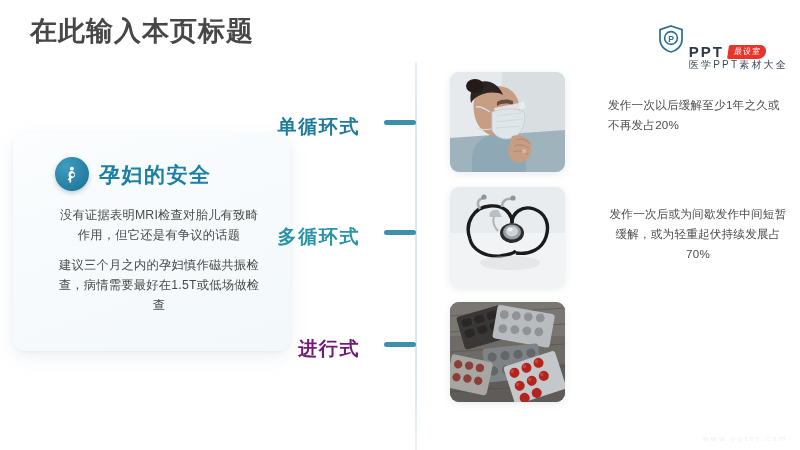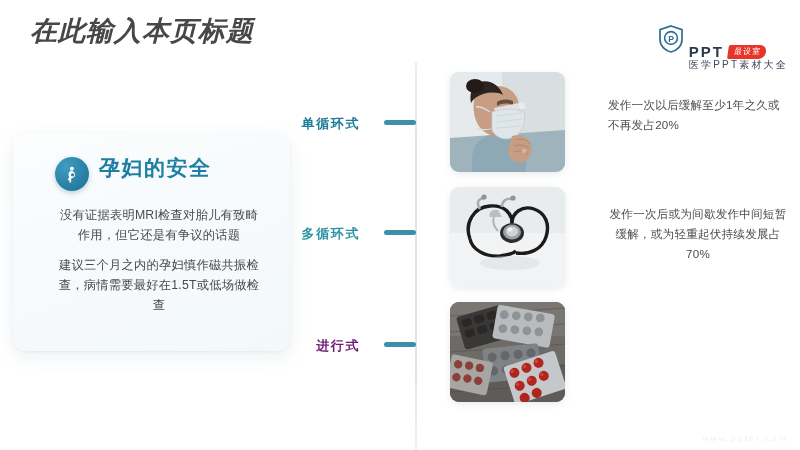--- a/index.html
+++ b/index.html
@@ -8,21 +8,21 @@
     background:#ffffff;
     font-family:"Liberation Sans","DejaVu Sans",sans-serif;
     position:relative;
   }
   .slide{position:absolute;inset:0;background:#fff;}
 
   
   .page-title{
     position:absolute;left:30px;top:18px;
     font-size:27px;font-weight:bold;color:#474747;
-    letter-spacing:1px;line-height:1;font-style:italic;
+    letter-spacing:1px;line-height:1;
   }
 
   
   .logo{position:absolute;right:12px;top:8px;display:flex;align-items:center;gap:5px;}
   .logo-shield{width:26px;height:28px;flex:none;}
   .logo-txt{display:flex;flex-direction:column;gap:1px;}
   .logo-row1{display:flex;align-items:center;gap:4px;margin-top:36px;}
   .logo-ppt{font-size:15px;font-weight:bold;color:#2b3a4a;letter-spacing:2px;line-height:1;}
   .logo-badge{
     background:#e8352c;color:#fff;font-size:8px;line-height:1;
@@ -31,21 +31,21 @@
   }
   .logo-sub{font-size:10px;color:#3f4d5c;letter-spacing:2.2px;line-height:1;}
 
   
   .card{
     position:absolute;left:13px;top:133px;width:277px;height:218px;
     border-radius:12px;
     background:linear-gradient(160deg,#fbfdfe 0%,#f6fafc 55%,#f3f8fb 100%);
     box-shadow:0 6px 18px rgba(120,150,170,.13), 0 1px 3px rgba(120,150,170,.10);
   }
-  .card-head{position:absolute;left:42px;top:24px;display:flex;align-items:flex-start;gap:10px;}
+  .card-head{position:absolute;left:42px;top:24px;display:flex;align-items:center;gap:10px;}
   .card-icon{
     width:34px;height:34px;border-radius:50%;
     background:radial-gradient(circle at 32% 28%,#3e9dc0 0%,#2b83a8 55%,#1d6c91 100%);
     box-shadow:0 2px 5px rgba(30,90,120,.28);
     display:flex;align-items:center;justify-content:center;flex:none;
   }
   .card-title{
     font-size:21px;font-weight:bold;color:#1d7fa3;
     letter-spacing:1.5px;line-height:1;white-space:nowrap;
   }
@@ -60,21 +60,21 @@
   .tl-line{
     position:absolute;left:415px;top:62px;width:1.6px;height:388px;
     background:linear-gradient(to bottom,#e9eff3 0%,#dbe6ed 20%,#dbe6ed 80%,#edf2f5 100%);
   }
   .tl-dash{
     position:absolute;width:32px;height:5px;border-radius:3px;
     background:#3d8fac;
   }
   .tl-label{
     position:absolute;text-align:center;
-    font-size:13px;font-weight:bold;letter-spacing:1.6px;
+    font-size:19px;font-weight:bold;letter-spacing:1.6px;
     line-height:1;white-space:nowrap;
   }
 
   
   .photo{
     position:absolute;left:450px;width:115px;height:100px;
     border-radius:9px;overflow:hidden;
     box-shadow:0 2px 7px rgba(110,130,145,.17);
   }
   .photo svg{display:block;width:100%;height:100%;}

